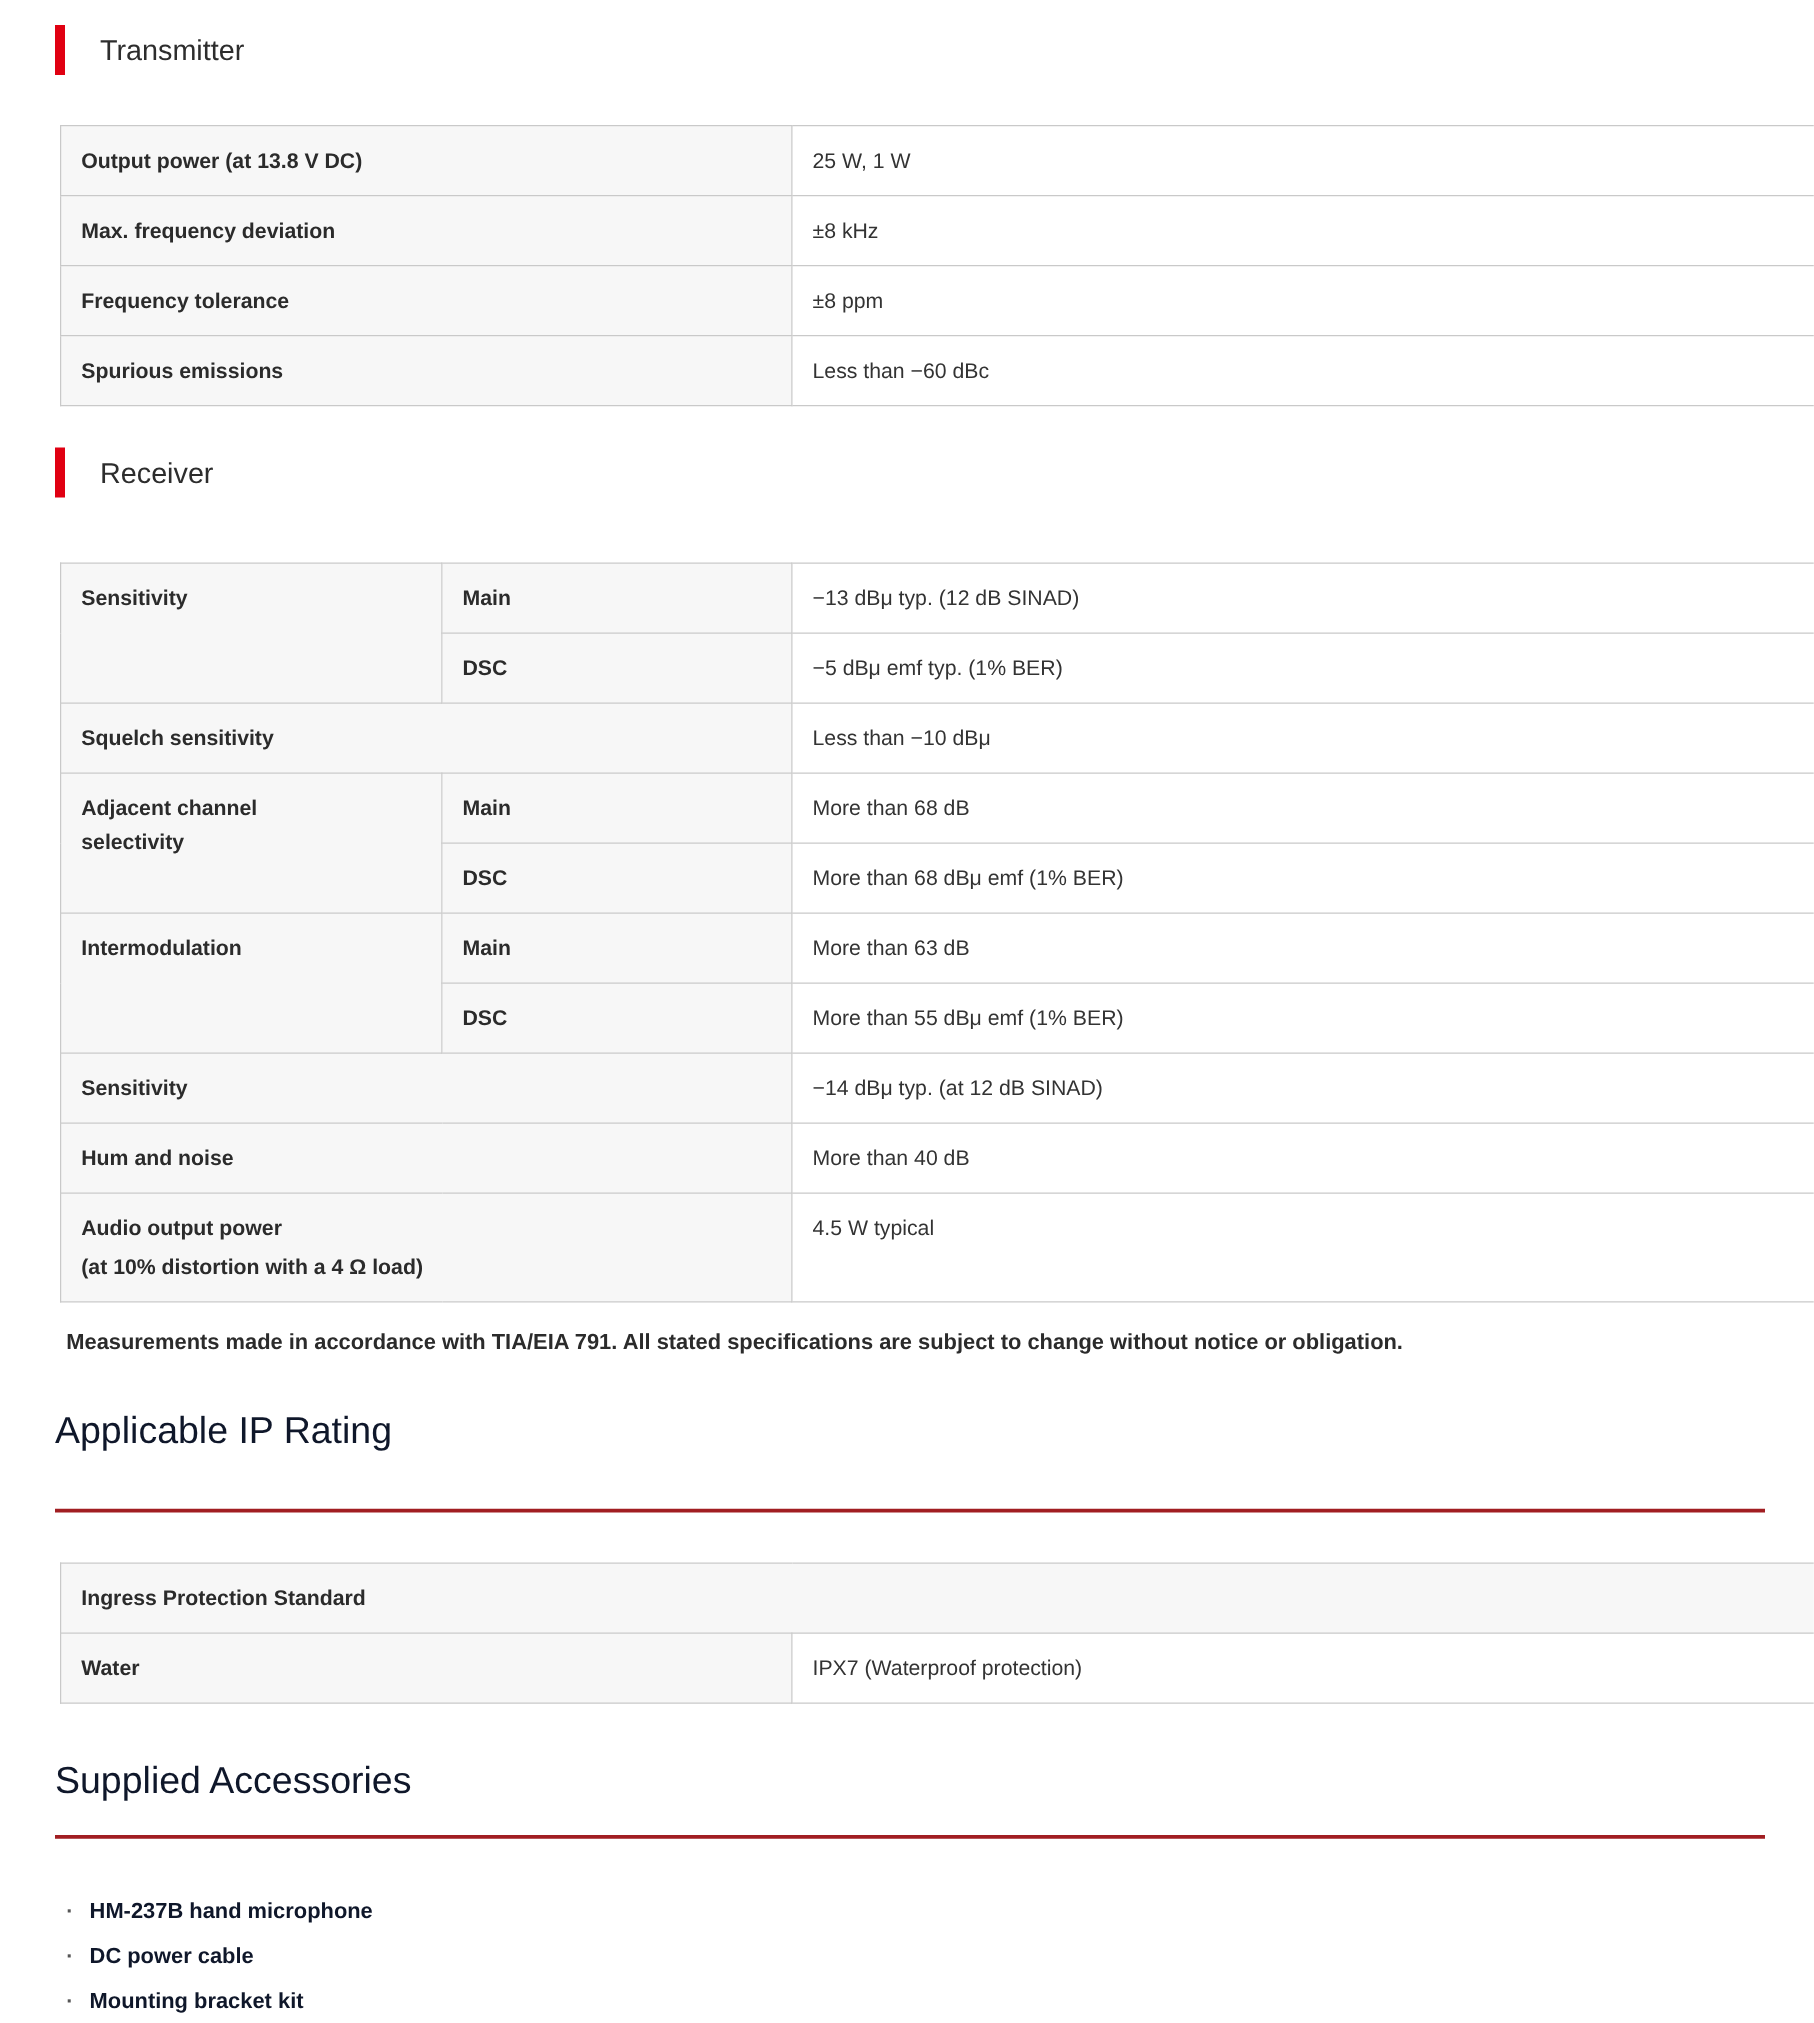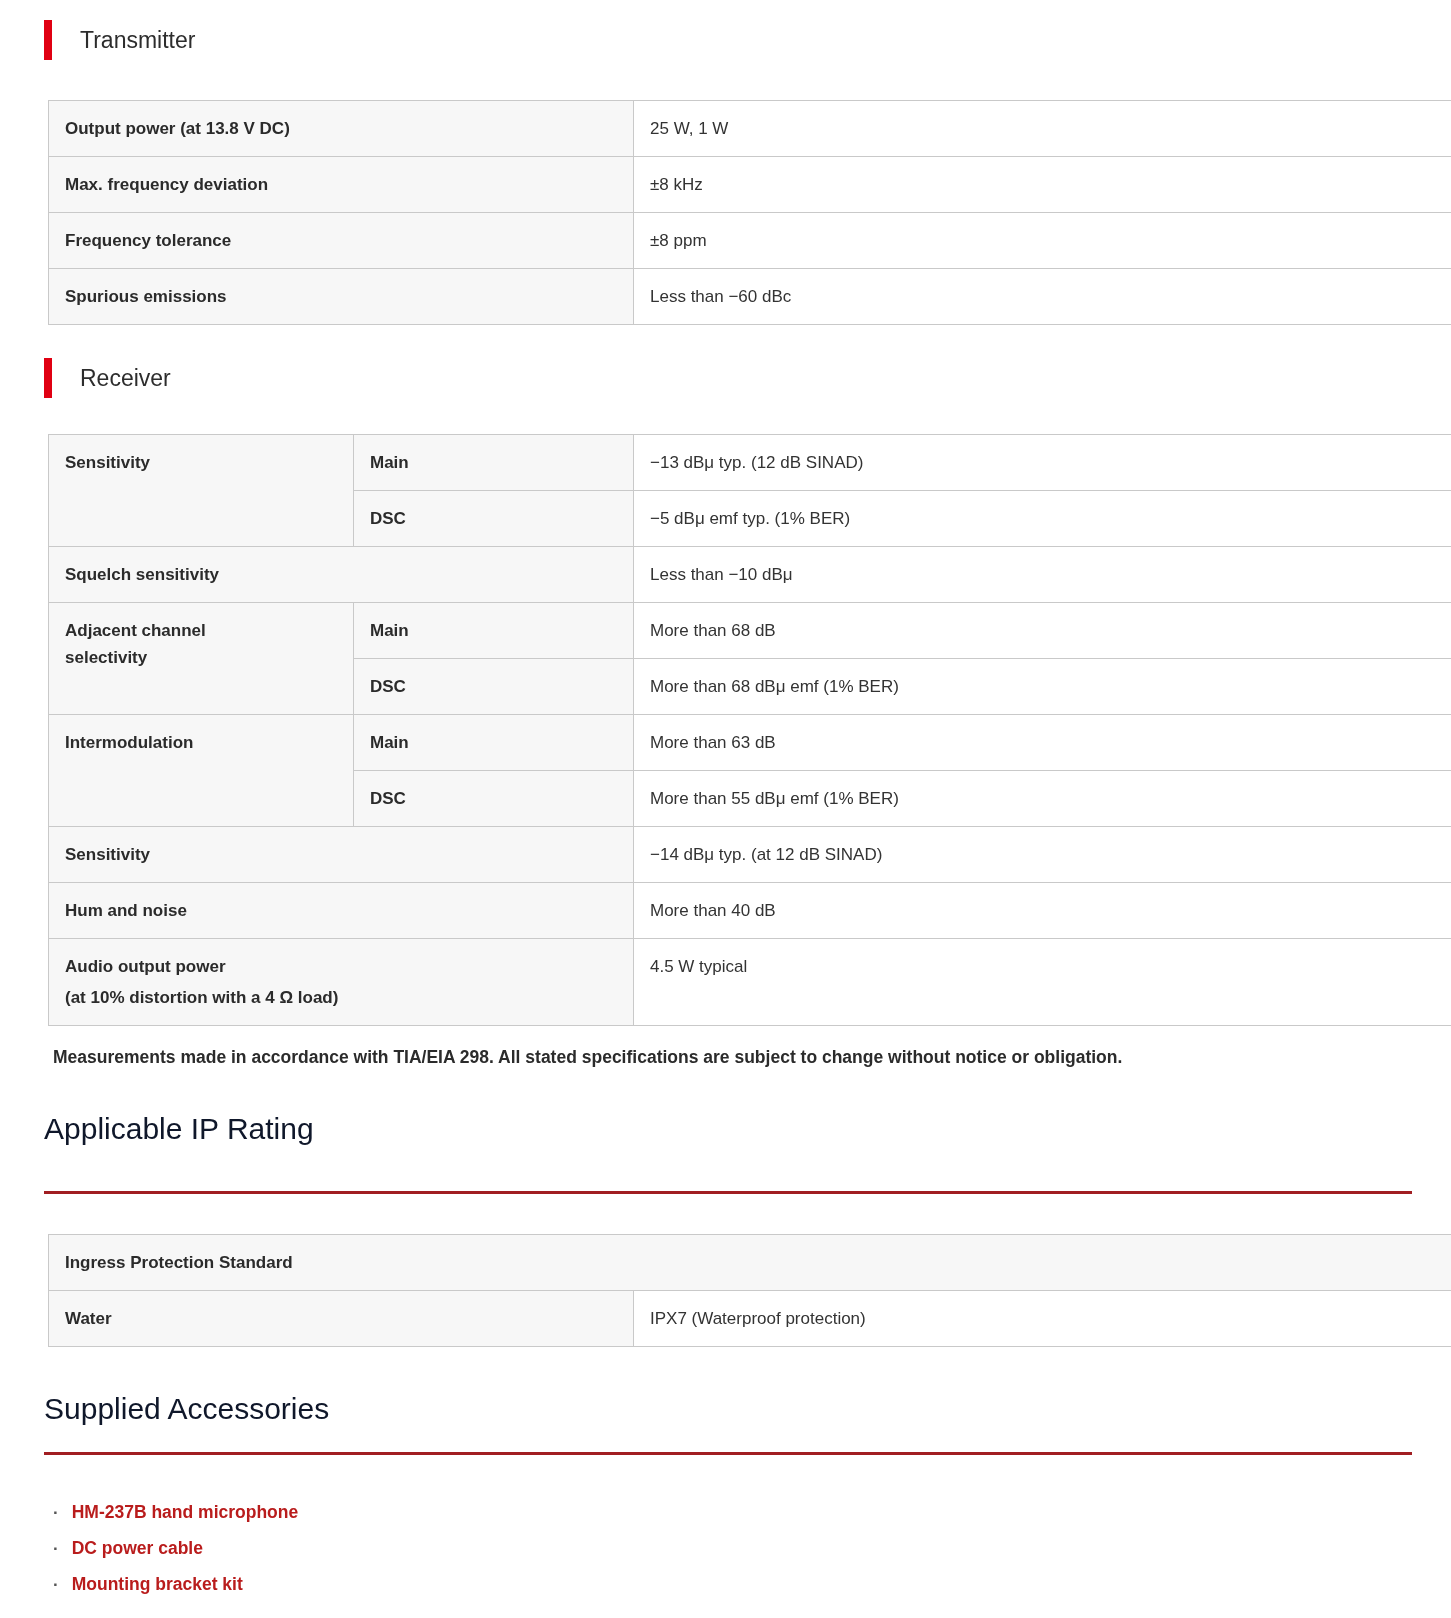--- a/index.html
+++ b/index.html
@@ -22,21 +22,21 @@
 
   
   .bar-heading {
     display: flex;
     align-items: center;
     margin: 0 0 40px 0;
     font-size: 23px;
     font-weight: 400;
     color: #2d2d2d;
   }
-  .bar-heading.receiver { margin-top: 33px; margin-bottom: 36px; }
+  .bar-heading.receiver { margin-top: 33px; margin-bottom: 52px; }
   .red-bar {
     width: 8px;
     height: 40px;
     background: #e00012;
     margin-right: 28px;
     flex: 0 0 auto;
   }
 
   
   .spec-table {
@@ -97,21 +97,21 @@
   .red-rule.rule-acc { margin-top: 25px; }
   .spec-table.ip { margin-top: 40px; }
 
   
   .accessory-list {
     list-style: none;
     margin: 45px 0 0 9px;
     padding: 0;
     font-size: 17.5px;
     font-weight: 700;
-    color: #b91c1c;
+    color: #0f172a;
   }
   .accessory-list li {
     display: flex;
     align-items: baseline;
     line-height: 24px;
     margin-bottom: 11px;
   }
   .dot {
     flex: 0 0 auto;
     margin-right: 13px;
@@ -213,21 +213,21 @@
           <td class="label-cell" colspan="2">
             <span>Audio output power</span>
             <span class="second-line">(at 10% distortion with a 4 Ω load)</span>
           </td>
           <td class="value-cell">4.5 W typical</td>
         </tr>
       </tbody>
     </table>
   </section>
 
-  <p class="note">Measurements made in accordance with TIA/EIA 298. All stated specifications are subject to change without notice or obligation.</p>
+  <p class="note">Measurements made in accordance with TIA/EIA 791. All stated specifications are subject to change without notice or obligation.</p>
 
   <section>
     <h2 class="red-heading">Applicable IP Rating</h2>
     <div class="red-rule rule-ip"></div>
     <table class="spec-table ip">
       <colgroup>
           <col class="col-a">
           <col>
         </colgroup>
       <tbody>

